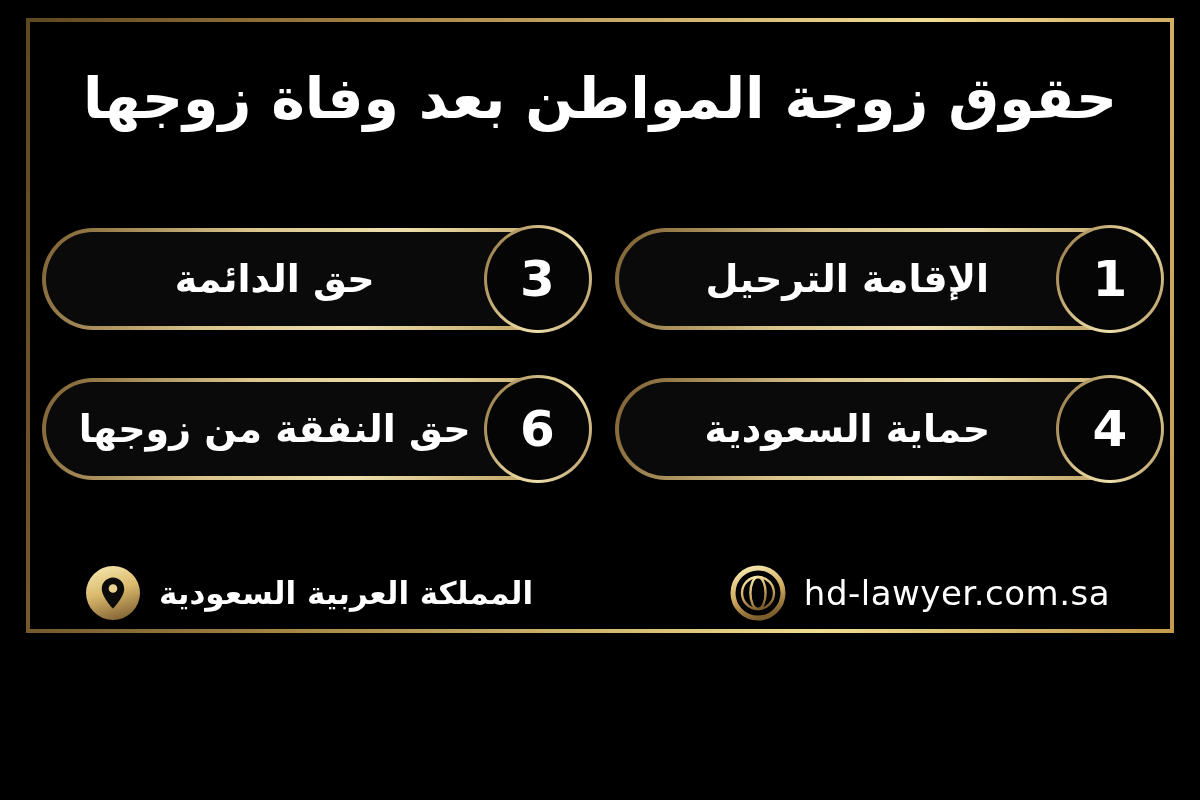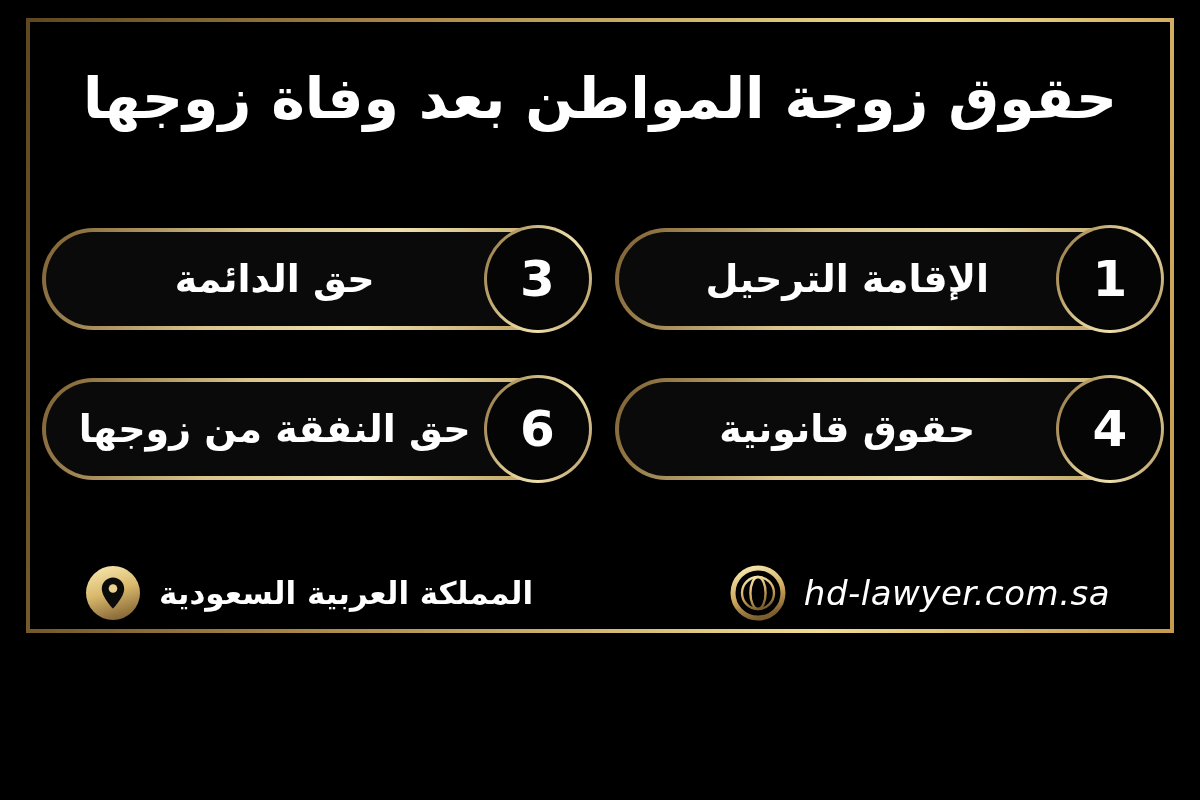--- a/index.html
+++ b/index.html
@@ -126,21 +126,20 @@
     color: #ffffff;
     font-size: 31px;
     font-weight: 600;
     direction: rtl;
   }
   .footer-text-en {
     color: #ffffff;
     font-size: 34px;
     font-weight: 400;
     letter-spacing: 0.5px;
-    font-style: italic;
   }
 </style>
 </head>
 <body>
 
 <div class="stage">
 
   <div class="frame"></div>
 
   <div class="title">حقوق زوجة المواطن بعد وفاة زوجها</div>
@@ -161,21 +160,21 @@
       <div class="pill-inner">
         <span class="pill-label">حق الدائمة</span>
       </div>
       <div class="pill-num">
         <div class="pill-num-inner">3</div>
       </div>
     </div>
 
     <div class="pill">
       <div class="pill-inner">
-        <span class="pill-label">حقوق قانونية</span>
+        <span class="pill-label">حماية السعودية</span>
       </div>
       <div class="pill-num">
         <div class="pill-num-inner">4</div>
       </div>
     </div>
 
 
     <div class="pill">
       <div class="pill-inner">
         <span class="pill-label">حق النفقة من زوجها</span>

